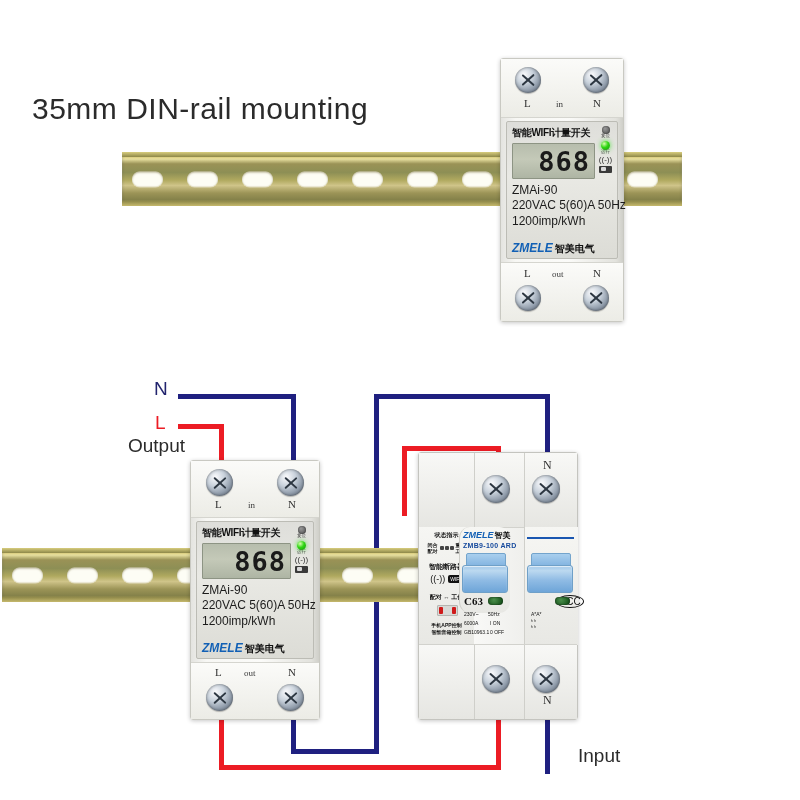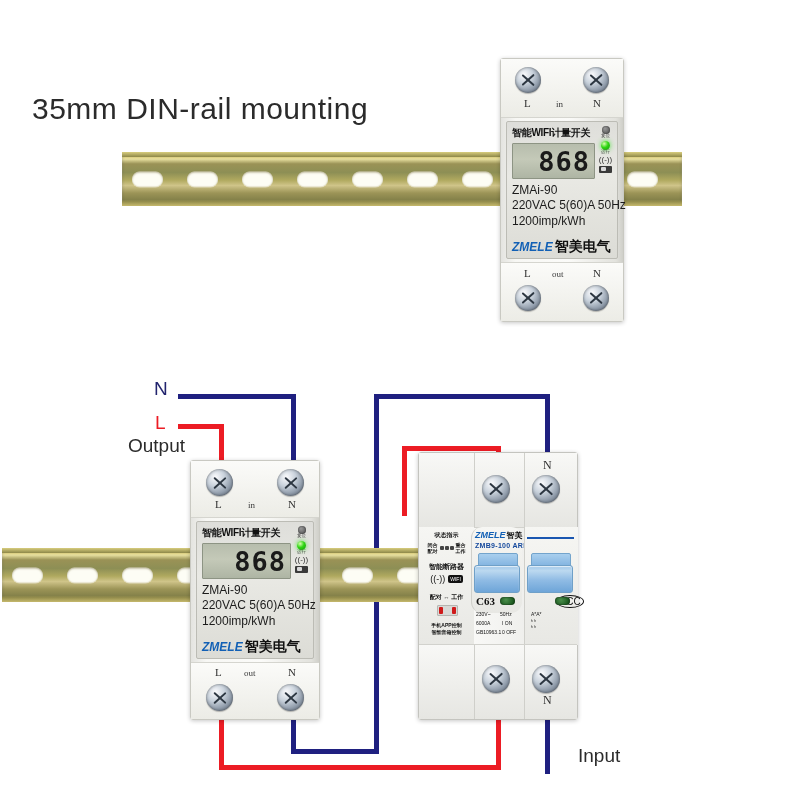--- a/index.html
+++ b/index.html
@@ -95,21 +95,21 @@
     font-family:"DejaVu Sans Mono",monospace;
     font-size:27px;font-weight:bold;color:#1a1a1a;letter-spacing:1px;
     line-height:1;
   }
   .m-specs{margin:4px 0 0 5px;color:#1c1c1c;line-height:1.28;}
   .m-specs div{font-size:12px;white-space:nowrap;}
   .brand{
     position:absolute;left:5px;bottom:2px;white-space:nowrap;
     font-size:12px;font-weight:bold;font-style:italic;color:#1260b5;
   }
-  .brand .cn{font-style:normal;color:#111;font-size:14px;margin-left:2px;font-weight:bold;}
+  .brand .cn{font-style:normal;color:#111;font-size:10px;margin-left:2px;font-weight:bold;}
 
   .ind-col{position:absolute;right:2px;top:4px;width:19px;text-align:center;}
   .ind-dot{
     width:8px;height:8px;border-radius:50%;margin:0 auto;
     background:radial-gradient(circle at 35% 30%,#9a9a9a,#4e4e4e);
     box-shadow:inset 0 0 2px rgba(0,0,0,.6);
   }
   .ind-led{
     width:9px;height:9px;border-radius:50%;margin:2px auto 0;
     background:radial-gradient(circle at 35% 30%,#d8ffb0,#2fd613 45%,#12950a);
@@ -375,21 +375,21 @@
       <div class="b-cn" style="margin-top:9px;">配对 ↔ 工作</div>
       <div class="b-sw" style="left:18px;top:78px;width:19px;height:9px;">
         <i></i>
           <i class="off"></i>
           <i></i>
       </div>
       <div class="b-cn t5" style="margin-top:20px;">手机APP控制</div>
       <div class="b-cn t5" style="margin-top:1px;">智能音箱控制</div>
     </div>
 
-    <div class="b-panel" style="left:52px;top:0;width:50px;height:86px;border-left:1px solid #cfcfca;border-radius:11px;">
+    <div class="b-panel" style="left:40px;top:0;width:50px;height:86px;border-left:1px solid #cfcfca;border-radius:11px;">
       <div class="b-brand" style="margin:3px 0 0 3px;">
         <span>ZMELE</span><span class="cn">智美</span>
       </div>
       <div class="b-model" style="margin:1px 0 0 3px;">ZMB9-100 ARD</div>
       <div class="lever-top" style="left:6px;top:26px;width:38px;height:13px;"></div>
       <div class="lever" style="left:2px;top:38px;width:44px;height:26px;"></div>
       <div class="c63" style="position:absolute;left:4px;top:68px;">C63</div>
       <div class="win" style="position:absolute;left:28px;top:70px;width:15px;height:8px;"></div>
       <div class="b-spec" style="position:absolute;left:4px;top:84px;">
         <span>230V~</span>

